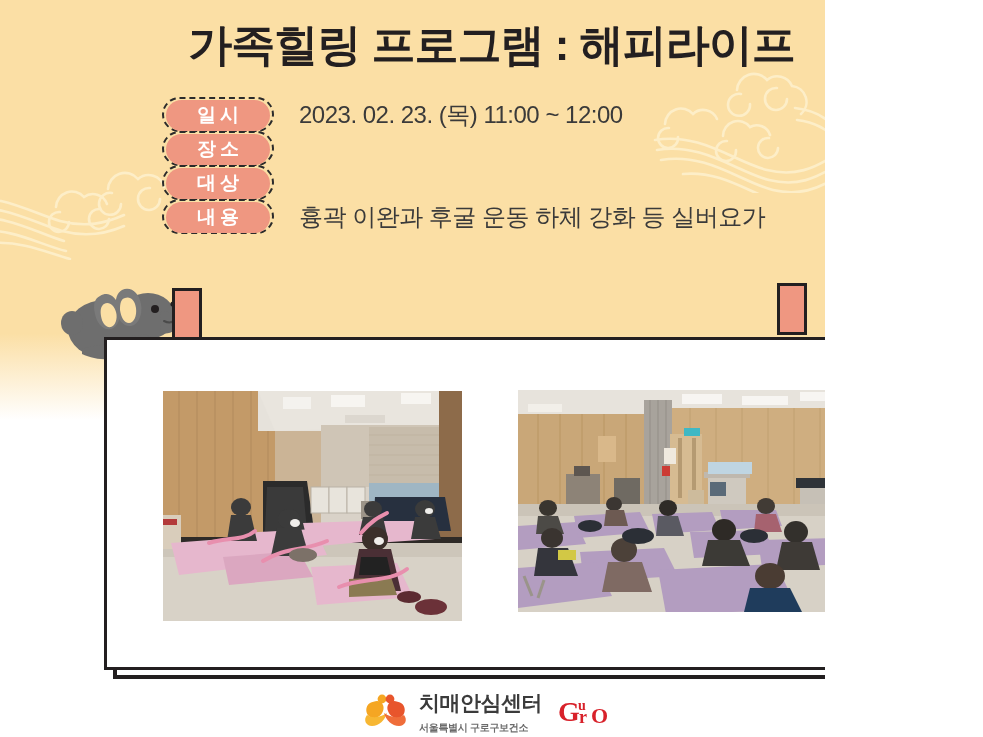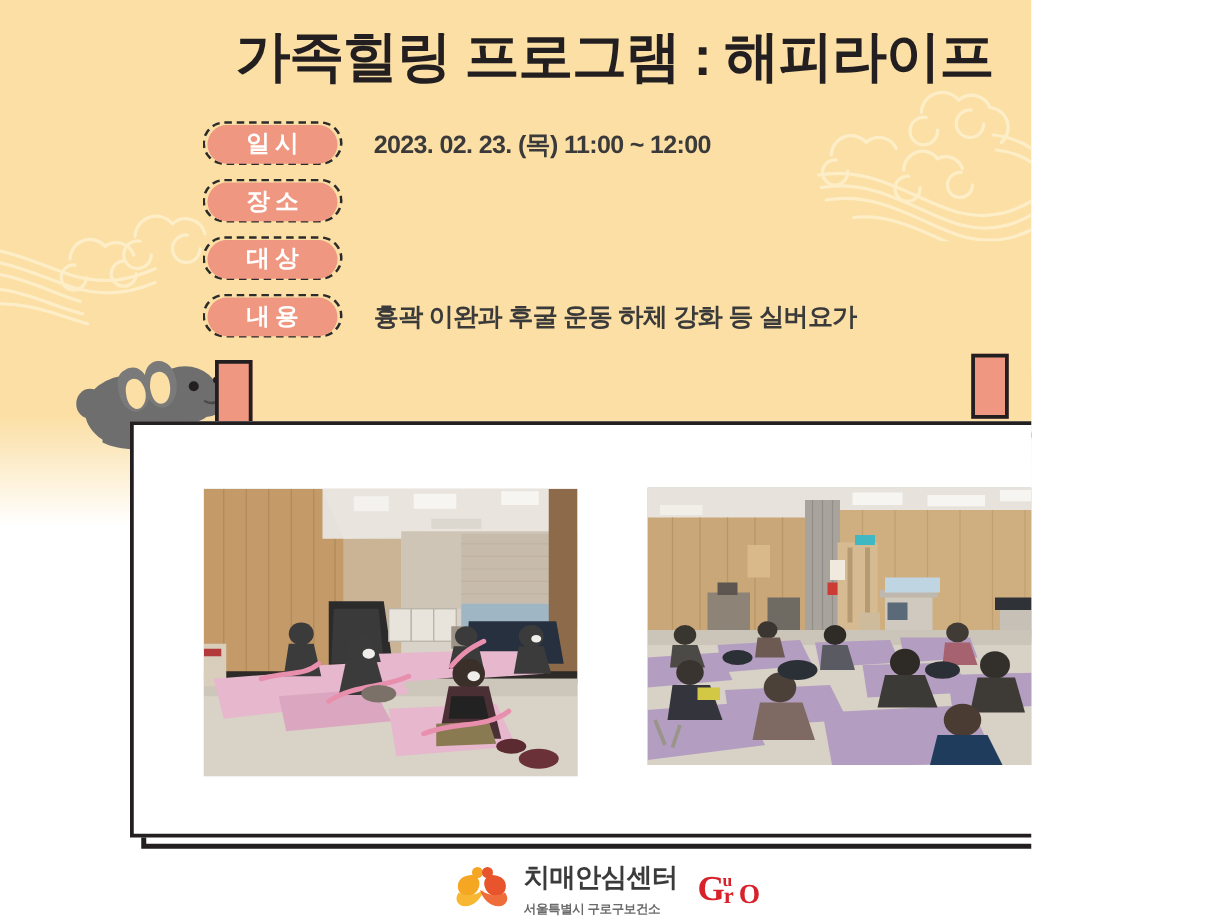--- a/index.html
+++ b/index.html
@@ -39,21 +39,21 @@
     text-align:center;
     font-size:44px;
     font-weight:bold;
     letter-spacing:-1px;
     color:#231f20;
     white-space:nowrap;
   }
   
   .info-list{
     position:absolute;left:166px;top:98px;
-    display:flex;flex-direction:column;gap:12px;
+    display:flex;flex-direction:column;
   }
   .info-row{
     display:flex;align-items:center;height:34px;
   }
   .badge{
     position:relative;
     width:104px;height:31px;
     flex:0 0 auto;
     display:flex;align-items:center;justify-content:center;
   }
@@ -74,22 +74,22 @@
     position:relative;
     color:#ffffff;
     font-size:19px;
     font-weight:bold;
     letter-spacing:4px;
     text-indent:4px;
     z-index:2;
   }
   .info-text{
     margin-left:29px;
-    font-size:20px;
-    font-weight:bold;
+    font-size:24px;
+    font-weight:normal;
     color:#3a3a3a;
     letter-spacing:-0.5px;
     white-space:nowrap;
   }
   
   .rabbit{position:absolute;left:60px;top:272px;}
   
   .tab{
     position:absolute;
     width:30px;height:52px;

